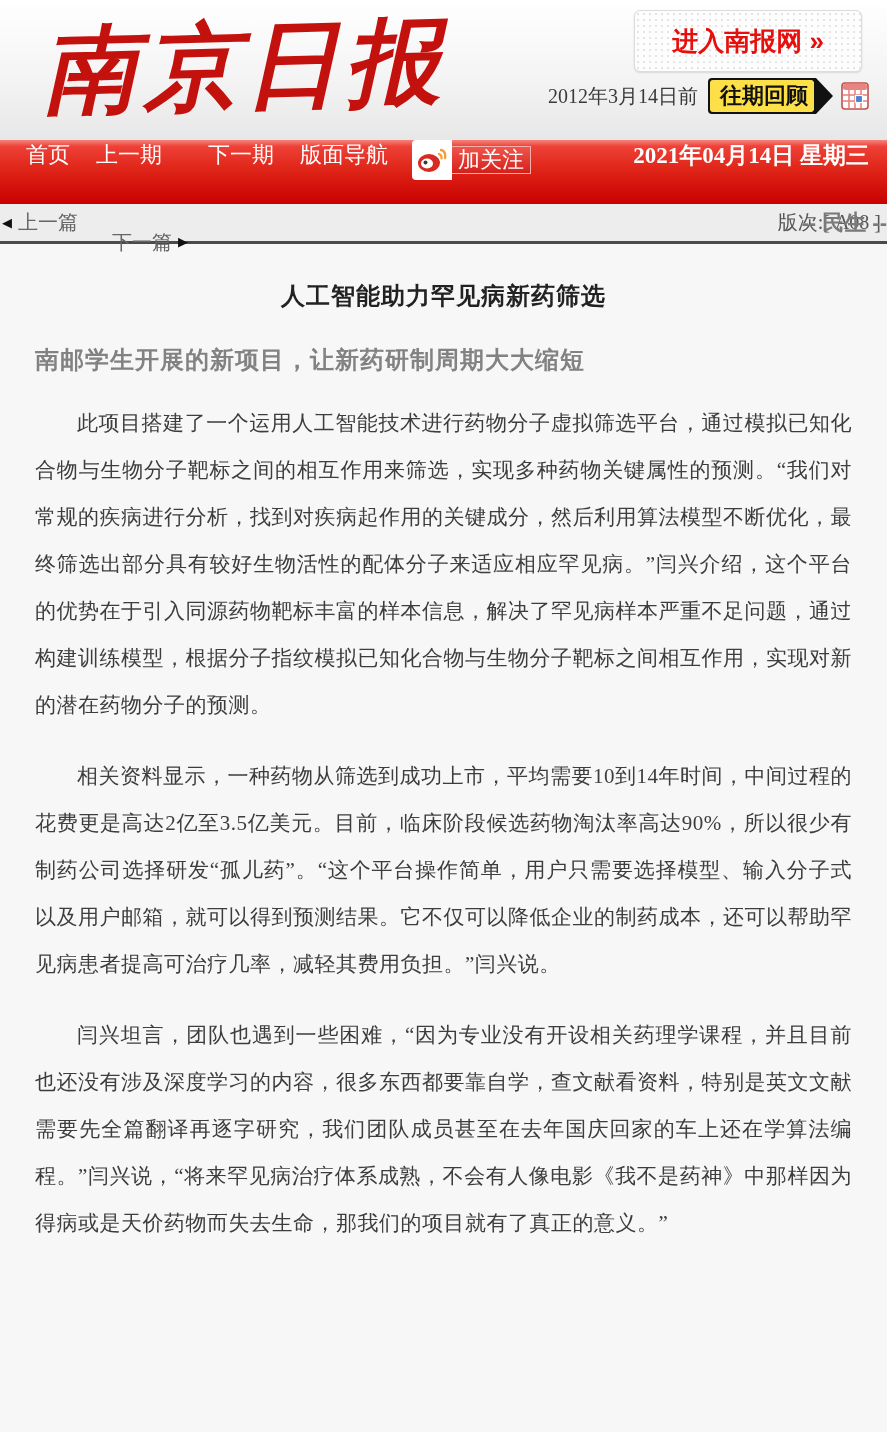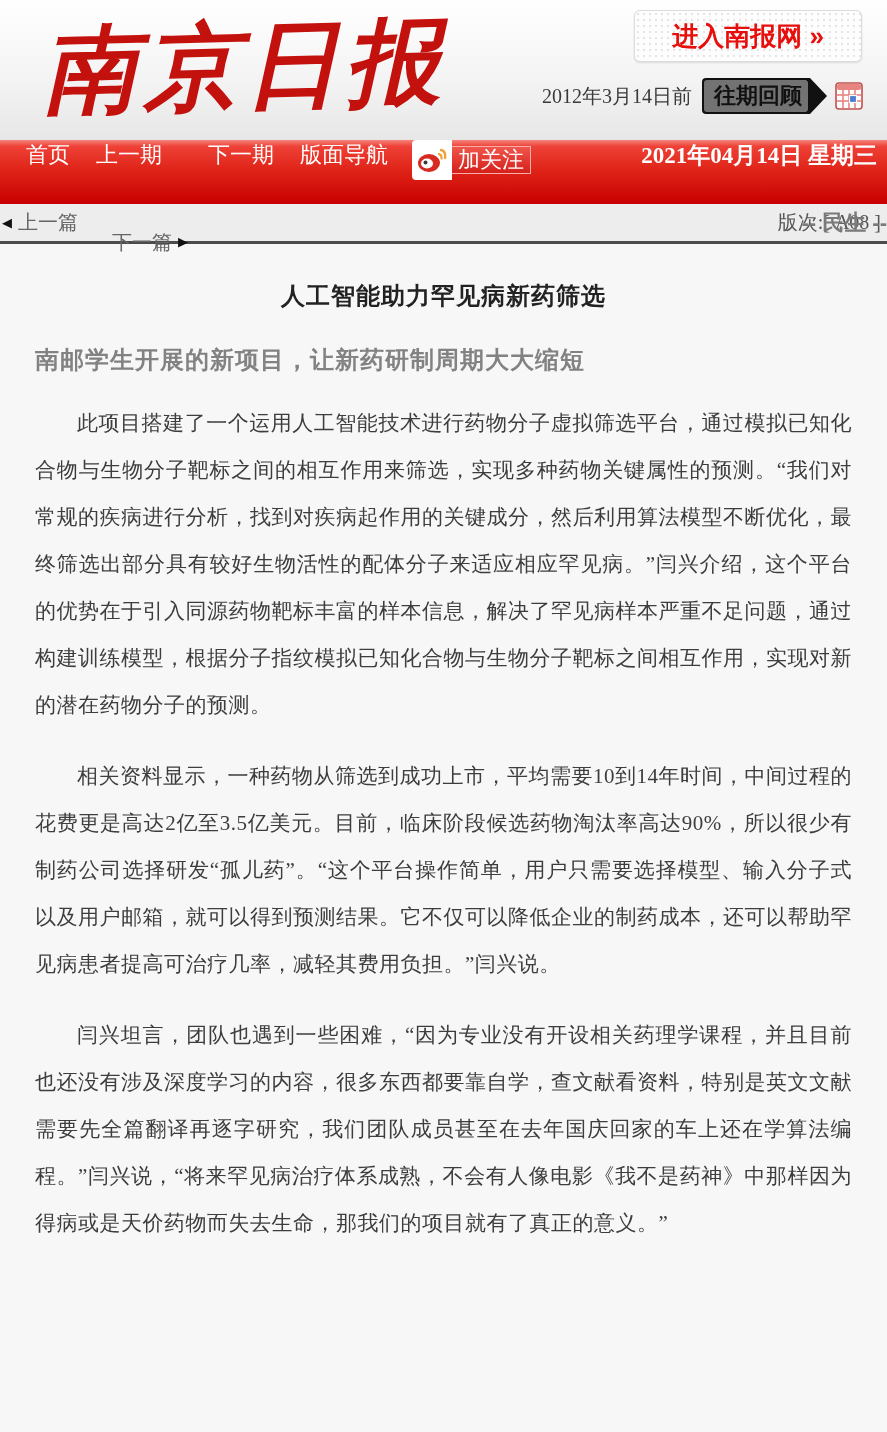--- a/index.html
+++ b/index.html
@@ -27,57 +27,57 @@
     font-size: 95px;
     line-height: 140px;
     color: #c3120e;
     letter-spacing: 6px;
     transform: rotate(-1.5deg);
     white-space: nowrap;
   }
   .enter-btn {
     position: absolute;
     right: 25px; top: 10px;
-    width: 228px; height: 52px;
+    width: 228px; height: 62px;
     background:
       radial-gradient(#e4e4e4 1px, transparent 1.2px) 0 0 / 6px 6px,
       #fdfdfd;
     border: 1px solid #dcdcdc;
     border-radius: 6px;
     box-shadow: 0 1px 2px rgba(0,0,0,.12);
     color: #e60f0c;
     font-weight: bold;
     font-size: 26px;
     font-family: "Liberation Sans", sans-serif;
     display: flex; align-items: center; justify-content: center;
     cursor: pointer;
     white-space: nowrap;
   }
   .archive-row {
     position: absolute;
-    right: 24px; top: 78px;
+    right: 18px; top: 78px;
     display: flex; align-items: center;
   }
   .archive-date {
     font-size: 20px;
     color: #3a3a3a;
     margin-right: 10px;
     white-space: nowrap;
   }
   .arrow-btn-outer {
     height: 36px;
     background: #111111;
     clip-path: polygon(0 0, calc(100% - 17px) 0, 100% 50%, calc(100% - 17px) 100%, 0 100%);
     border-radius: 4px 0 0 4px;
     padding: 2px 19px 2px 2px;
     cursor: pointer;
   }
   .arrow-btn-inner {
     height: 32px;
-    background: #737373;
+    background: #fde047;
     clip-path: polygon(0 0, calc(100% - 2px) 0, calc(100% + 14px) 50%, calc(100% - 2px) 100%, 0 100%);
     display: flex; align-items: center;
     padding: 0 6px 0 10px;
     font-size: 22px;
     font-weight: bold;
     color: #111;
     border-radius: 3px 0 0 3px;
     white-space: nowrap;
   }
   .calendar-icon { margin-left: 8px; cursor: pointer; display: block; }
@@ -115,21 +115,21 @@
     border: 1px solid #f5b0ab;
     border-left: none;
     color: #fff;
     font-size: 22px;
     display: flex; align-items: center;
     padding: 0 6px;
     white-space: nowrap;
   }
   .red-nav .nav-date {
     margin-left: auto;
-    margin-right: 10px;
+    margin-right: 18px;
     font-size: 23px;
     font-weight: bold;
     white-space: nowrap;
   }
 
   
   .sub-nav {
     position: relative;
     height: 40px;
     background: #ededed;

